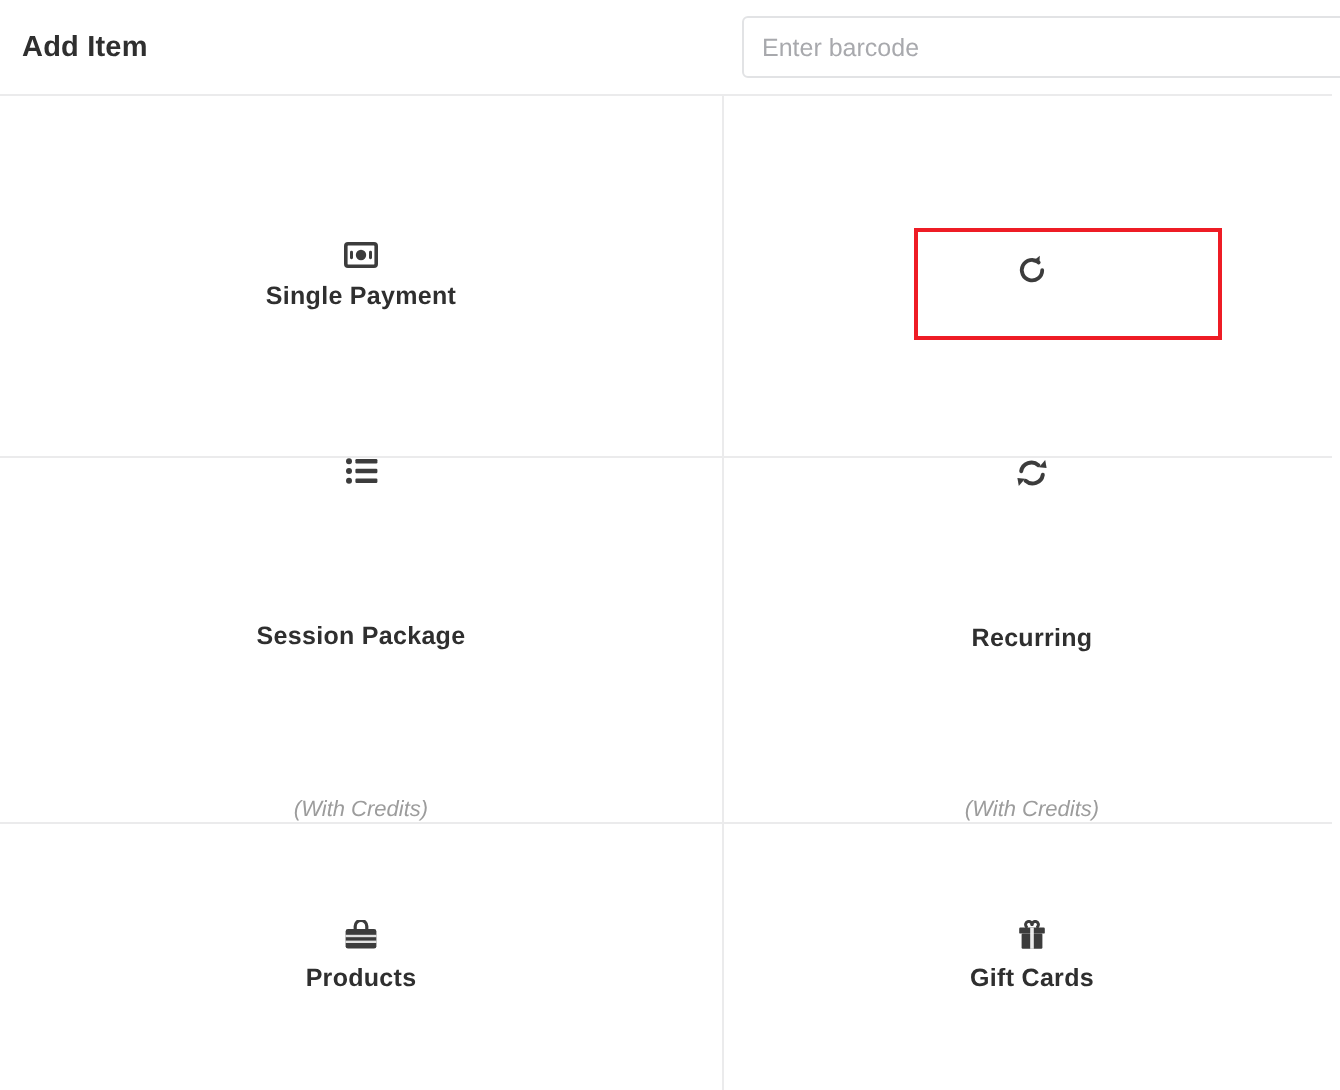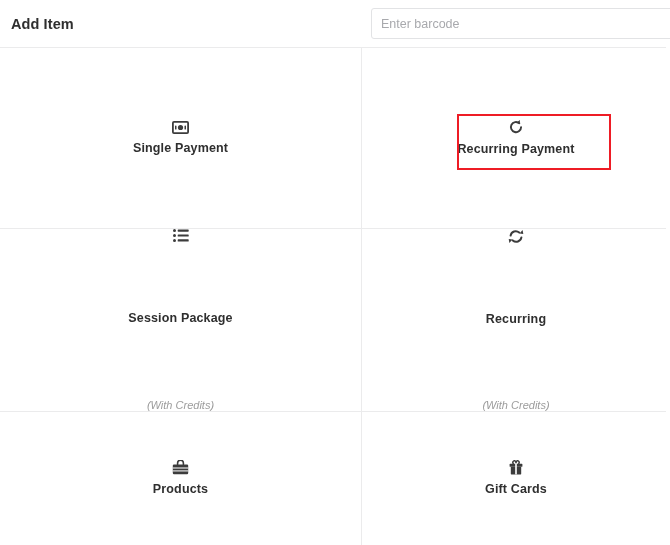--- a/index.html
+++ b/index.html
@@ -191,21 +191,20 @@
       <div class="tile-label">Single Payment</div>
     </div>
 
     <div class="tile col-right row-1">
       <span class="tile-icon">
         <svg width="16" height="16" viewBox="0 0 16 16" fill="none" aria-hidden="true">
           <path d="M13.1 8.1a5.1 5.1 0 1 1-1.75-3.86" stroke="#3c3c3c" stroke-width="1.9" stroke-linecap="round" fill="none"></path>
           <path d="M11.9 0.9 L11.7 4.7 L8.0 4.0 Z" fill="#3c3c3c"></path>
         </svg>
       </span>
-      <div class="tile-label">Recurring Payment</div>
     </div>
 
     <div class="tile col-left row-2">
       <span class="tile-icon">
         <svg width="16" height="13" viewBox="0 0 16 13" fill="none" aria-hidden="true">
           <circle cx="1.5" cy="1.6" r="1.5" fill="#3c3c3c"></circle>
           <circle cx="1.5" cy="6.5" r="1.5" fill="#3c3c3c"></circle>
           <circle cx="1.5" cy="11.4" r="1.5" fill="#3c3c3c"></circle>
           <rect x="4.7" y="0.5" width="11.0" height="2.2" rx="0.6" fill="#3c3c3c"></rect>
           <rect x="4.7" y="5.4" width="11.0" height="2.2" rx="0.6" fill="#3c3c3c"></rect>

